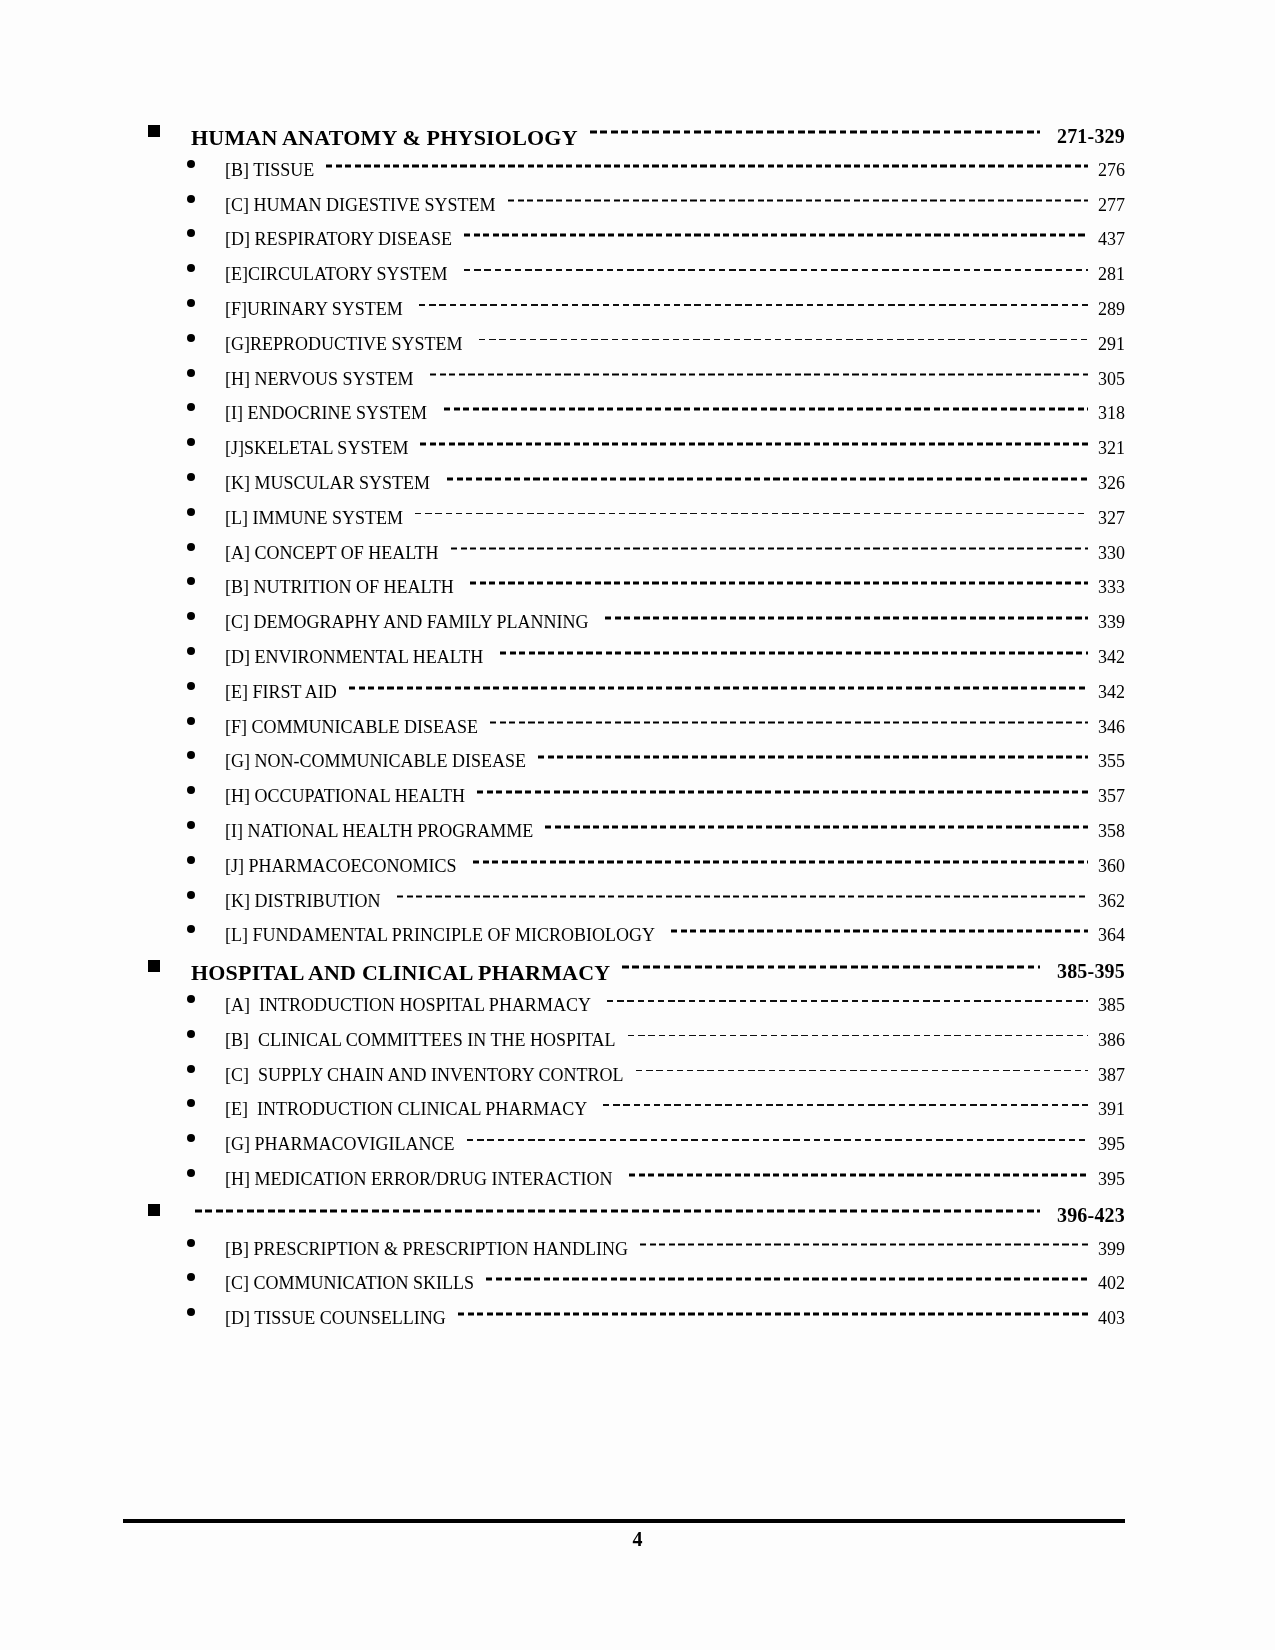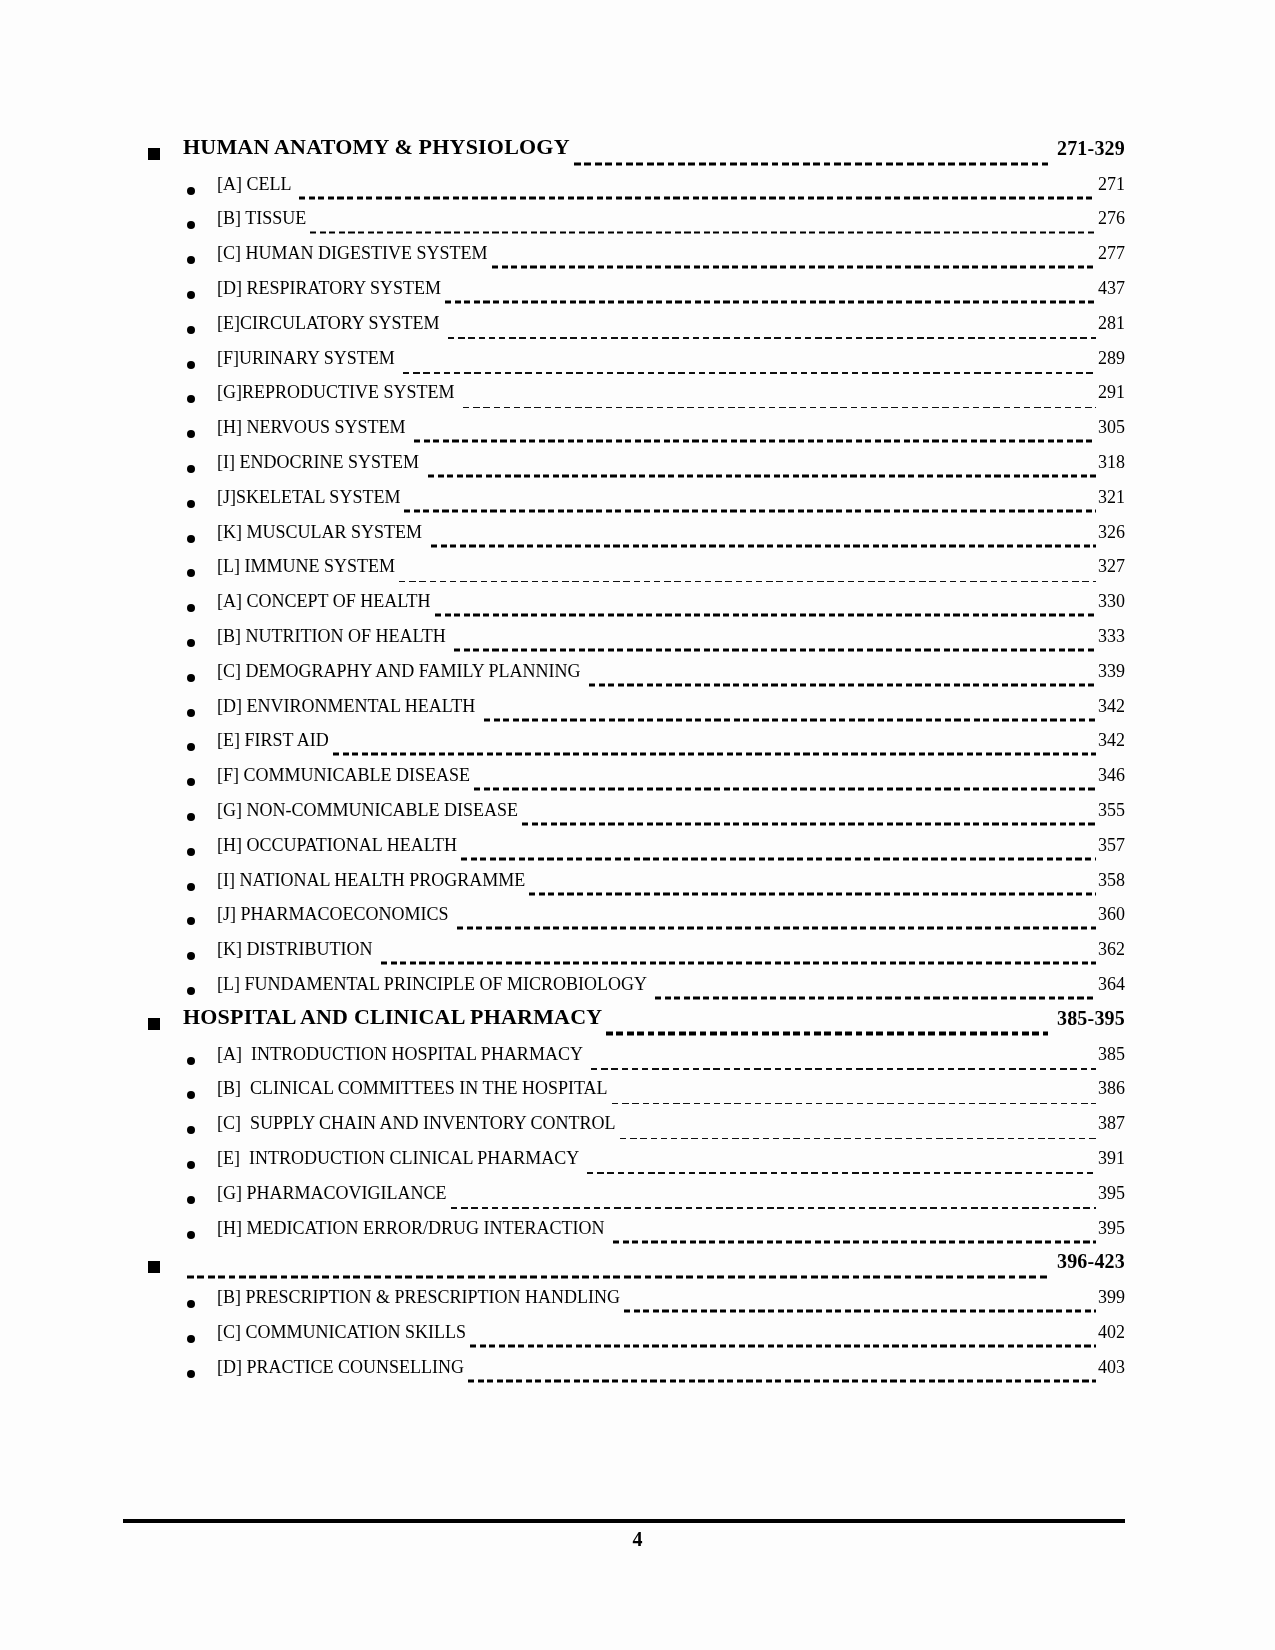--- a/index.html
+++ b/index.html
@@ -6,21 +6,21 @@
   .page {
     position:relative;
     width:1275px; height:1650px;
     background:#fdfdfd;
     color:#000;
     font-family:"Liberation Serif", serif;
     overflow:hidden;
     margin:0 auto;
   }
   .toc { position:absolute; top:125px; left:148px; right:150px; }
-  .row { display:flex; align-items:flex-end; }
+  .row { display:flex; align-items:flex-start;gap:8px; }
   .heading-row { height:34.8px; font-weight:bold; font-size:22px; letter-spacing:0.2px; }
   .item-row { height:34.8px; font-size:18px; padding-left:39px; }
   .sq-bullet { width:12px; height:12px; background:#000; flex:none; margin-right:23px; }
   .dot-bullet { width:8px; height:8px; border-radius:50%; background:#000; flex:none; margin-right:22px; }
   .h-label, .i-label { white-space:pre; }
   .leader {
     flex:1; height:2.9px; min-width:12px;
     margin:0 2px 0 4px;
     transform:translateY(4.5px);
     background:repeating-linear-gradient(to right, #000 0 6.2px, transparent 6.2px 9.6px);
@@ -53,44 +53,38 @@
 <div class="page">
   <main class="toc" id="toc">
   <section class="toc-section">
     <div class="row heading-row">
       <span class="sq-bullet"></span>
       <span class="h-label">HUMAN ANATOMY &amp; PHYSIOLOGY</span>
       <span class="leader leader-heading"></span>
       <span class="h-pages">271-329</span>
     </div>
     <div class="items">
-  <div class="row item-row">
-    <span class="dot-bullet"></span>
-    <span class="i-label">[A] CELL </span>
-    <span class="leader"></span>
-    <span class="i-page">271</span>
-  </div>
 
   <div class="row item-row">
     <span class="dot-bullet"></span>
     <span class="i-label">[B] TISSUE</span>
     <span class="leader"></span>
     <span class="i-page">276</span>
   </div>
 
   <div class="row item-row">
     <span class="dot-bullet"></span>
     <span class="i-label">[C] HUMAN DIGESTIVE SYSTEM</span>
     <span class="leader"></span>
     <span class="i-page">277</span>
   </div>
 
   <div class="row item-row">
     <span class="dot-bullet"></span>
-    <span class="i-label">[D] RESPIRATORY SYSTEM</span>
+    <span class="i-label">[D] RESPIRATORY DISEASE</span>
     <span class="leader"></span>
     <span class="i-page">437</span>
   </div>
 
   <div class="row item-row">
     <span class="dot-bullet"></span>
     <span class="i-label">[E]CIRCULATORY SYSTEM </span>
     <span class="leader thin"></span>
     <span class="i-page">281</span>
   </div>
@@ -305,21 +299,21 @@
 
   <div class="row item-row">
     <span class="dot-bullet"></span>
     <span class="i-label">[C] COMMUNICATION SKILLS</span>
     <span class="leader"></span>
     <span class="i-page">402</span>
   </div>
 
   <div class="row item-row">
     <span class="dot-bullet"></span>
-    <span class="i-label">[D] PRACTICE COUNSELLING</span>
+    <span class="i-label">[D] TISSUE COUNSELLING</span>
     <span class="leader"></span>
     <span class="i-page">403</span>
   </div>
 </div>
   </section>
 </main>
   <div class="footer-rule"></div>
   <div class="footer-pageno">4</div>
 </div>
 

